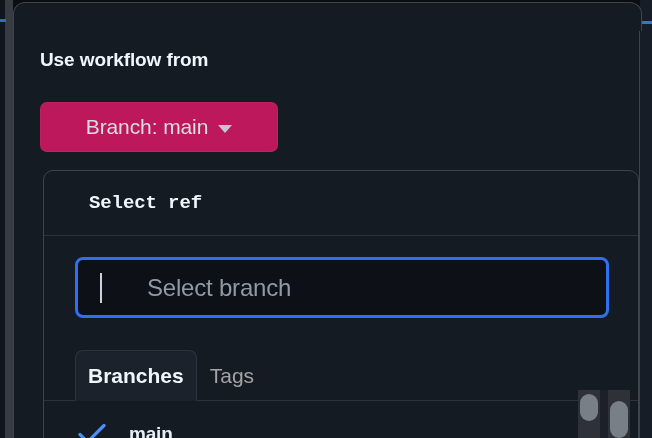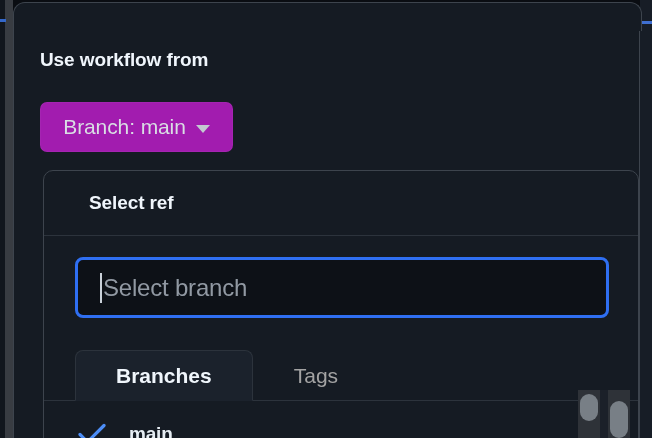--- a/index.html
+++ b/index.html
@@ -88,22 +88,22 @@
     font-size: 19px;
     font-weight: 700;
     color: #f0f6fc;
     letter-spacing: -0.1px;
   }
 
   
   .branch-button {
     position: absolute;
     left: 26px; top: 86px;
-    width: 193px; height: 50px;
-    background: #a21caf;
+    width: 238px; height: 50px;
+    background: #be185d;
     border: 1px solid rgba(255,255,255,0.04);
     border-radius: 7px;
     display: flex;
     align-items: center;
     justify-content: center;
     gap: 10px;
     cursor: pointer;
   }
   .branch-button-label {
     font-size: 21px;
@@ -136,37 +136,39 @@
     border-bottom: 1px solid #2c333c;
     display: flex;
     align-items: center;
     padding-left: 45px;
   }
   .ref-panel-title {
     font-size: 19px;
     font-weight: 700;
     color: #f0f6fc;
     letter-spacing: -0.1px;
+    font-family: Liberation Mono, monospace;
   }
 
   
   .search-wrap {
     padding: 21px 31px 22px 31px;
   }
   .search-input {
     position: relative;
     width: 534px;
     height: 61px;
     background: #0d1117;
     border: 3px solid #2f6ff2;
     border-radius: 8px;
     display: flex;
     align-items: center;
     padding-left: 22px;
     cursor: text;
+    gap: 44px;
   }
   .caret-bar {
     width: 2px;
     height: 30px;
     background: #c9d1d9;
     margin-right: 1px;
     flex: 0 0 auto;
   }
   .search-placeholder {
     font-size: 24px;
@@ -181,21 +183,21 @@
     height: 52px;
     margin-top: 9px;
     border-bottom: 1px solid #2c333c;
     padding-left: 31px;
     display: flex;
     align-items: stretch;
   }
   .tab {
     display: flex;
     align-items: center;
-    padding: 0 40px;
+    padding: 0 12px;
     font-size: 21px;
     cursor: pointer;
     position: relative;
     top: 1px;
   }
   .tab.active {
     background: #1b222c;
     color: #f0f6fc;
     font-weight: 700;
     border: 1px solid #2c333c;

